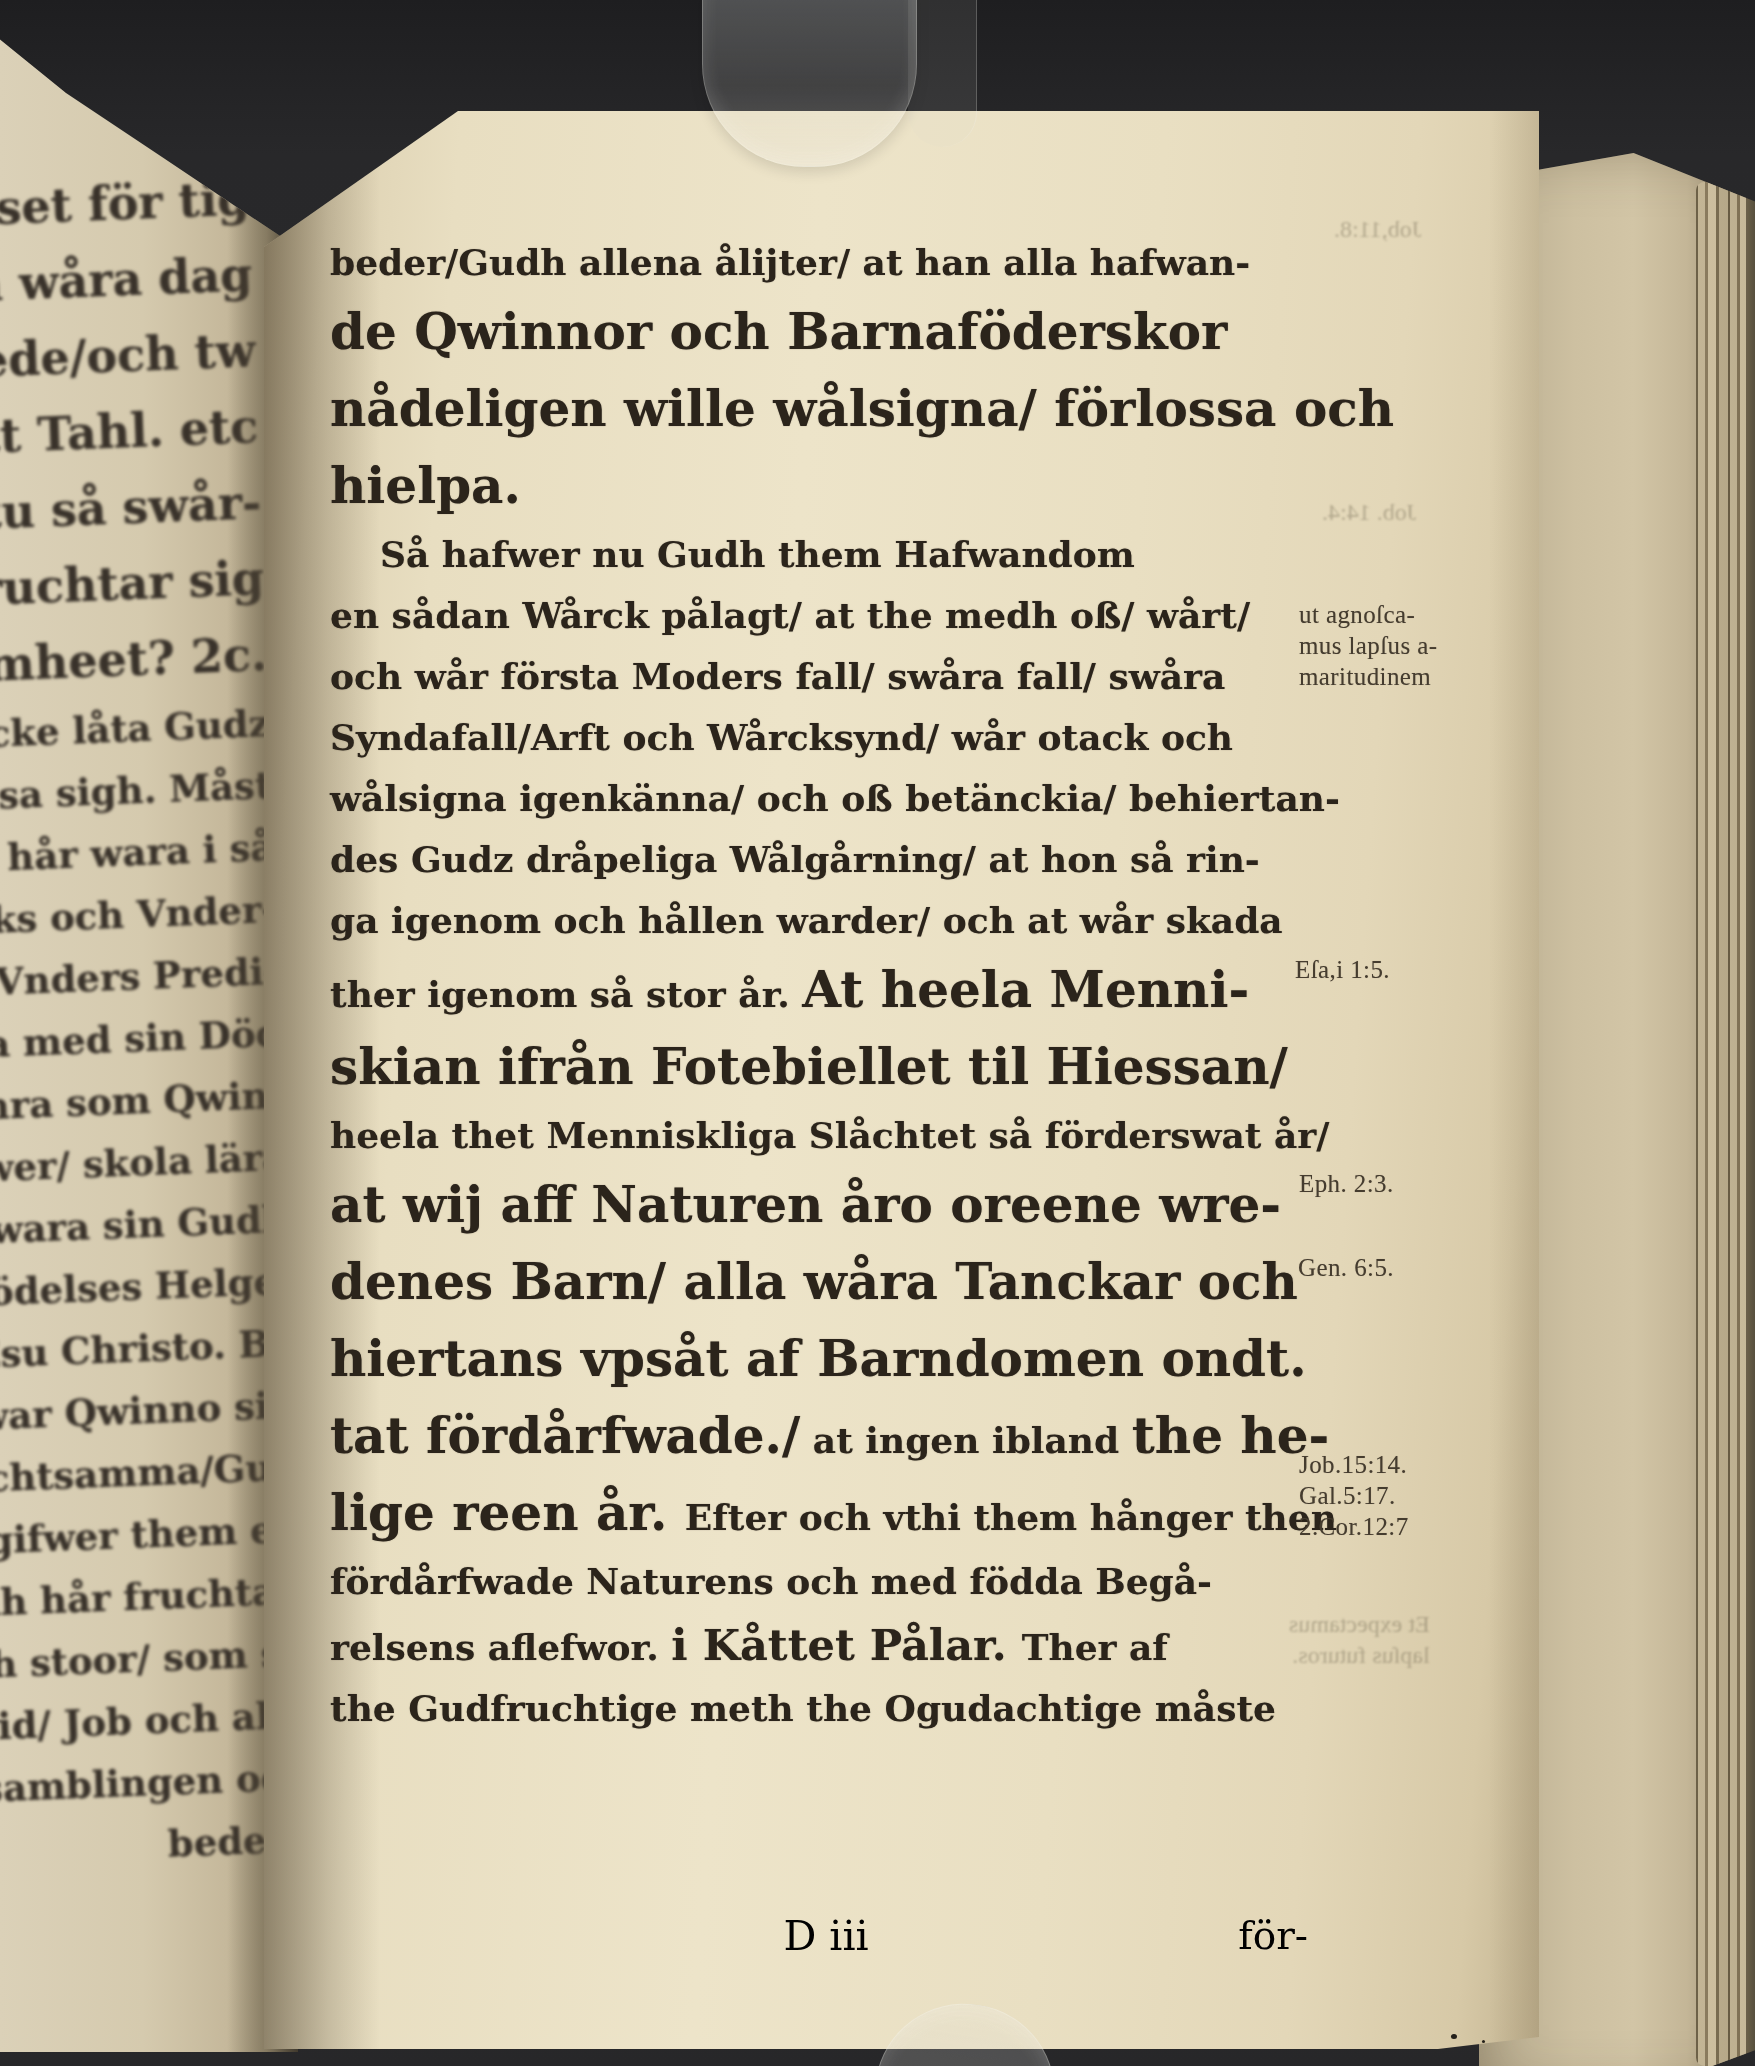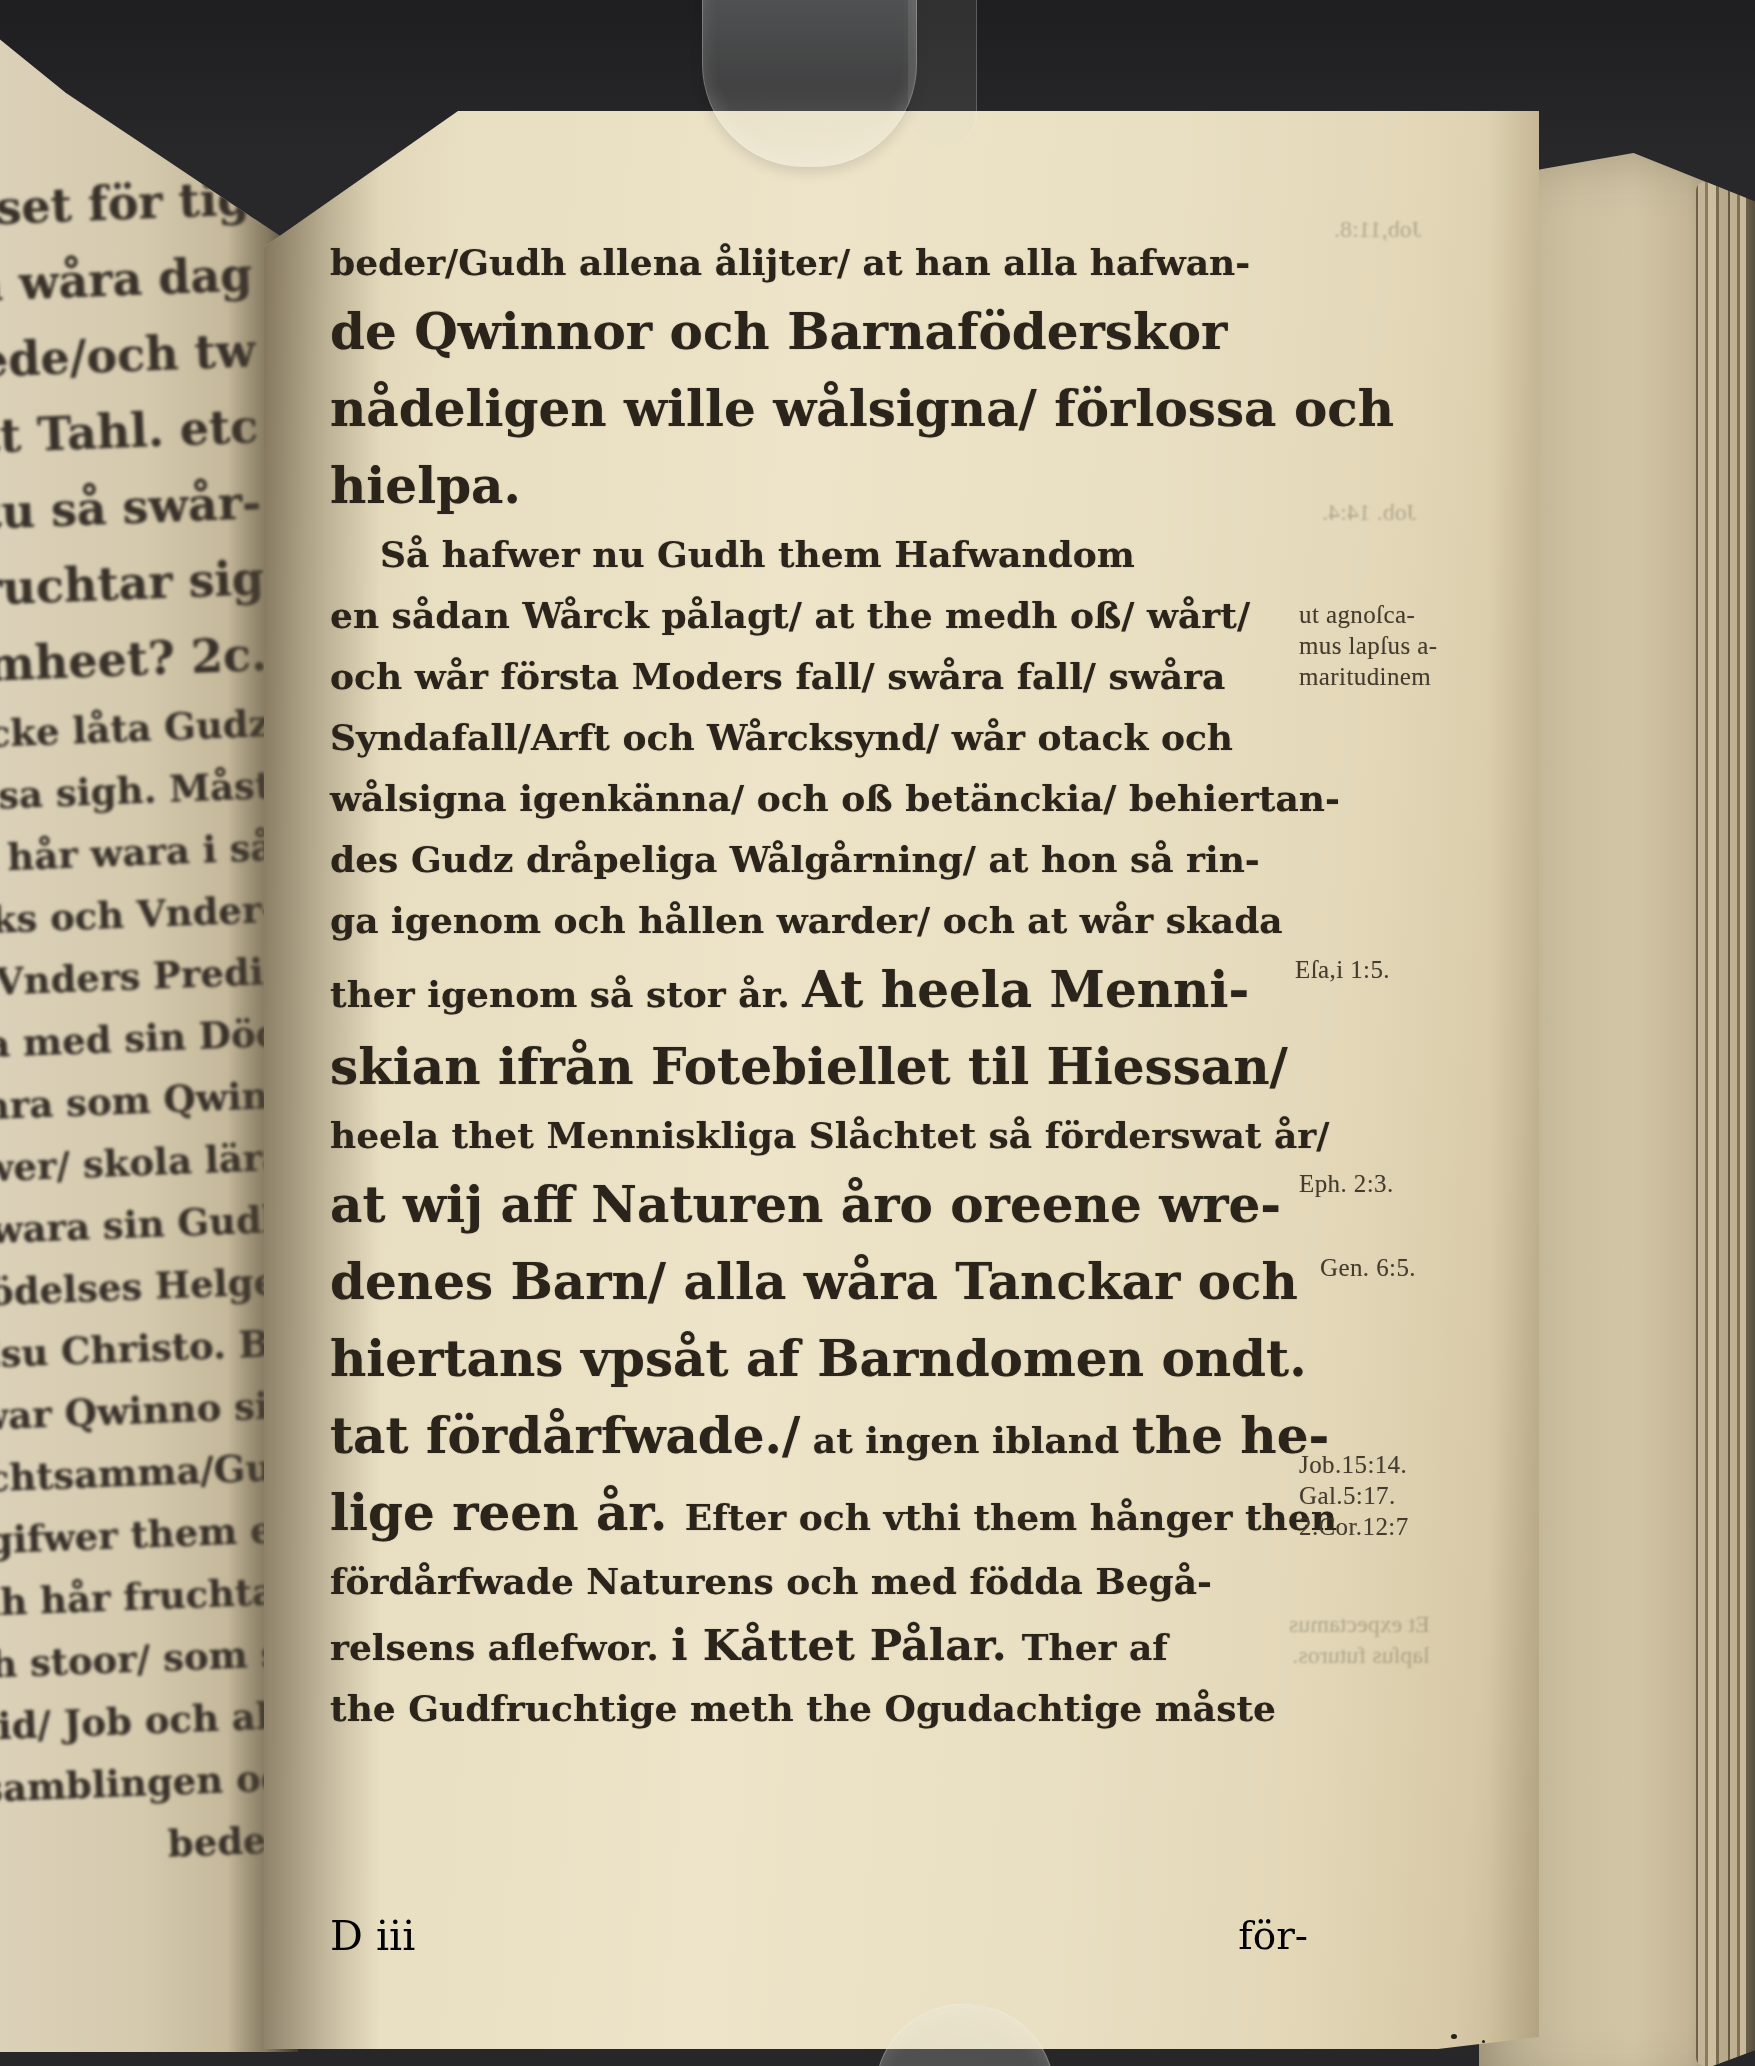--- a/index.html
+++ b/index.html
@@ -58,21 +58,21 @@
     position:absolute;left:66px;top:121px;width:992px;
     color:#2b241b;font-weight:700;
   }
   .pline{white-space:nowrap;text-shadow:0 0 1.2px rgba(43,35,26,.38);}
   .t-reg{font-size:36px;line-height:61px;}
   .t-med{font-size:43px;line-height:66px;}
   .t-big{font-size:50px;line-height:77px;}
   .lp-text .t-reg{font-size:37px;line-height:62px;}
   .lp-text .t-big{font-size:46px;line-height:76px;}
   .indent{text-indent:50px;}
-  .sig-row{position:relative;font-size:41px;line-height:62px;margin-top:4.1px;}
+  .sig-row{position:relative;text-align:center;font-size:41px;line-height:62px;margin-top:4.1px;}
   .sig-row .catch{position:absolute;right:14px;bottom:0;font-size:39px;}
   
   .mnote{
     position:absolute;font-family:Liberation Serif, serif;
     font-size:25px;line-height:31px;color:#453c2f;letter-spacing:0.4px;
     white-space:pre-line;text-shadow:0 0 0.8px rgba(60,50,38,.3);
   }
   .ghost{
     position:absolute;font-family:"Liberation Serif",serif;
     font-size:24px;line-height:31px;color:rgba(100,92,72,.38);
@@ -174,21 +174,21 @@
     <div class="sig-row" style="position:absolute;left:66px;top:1790px;width:992px;">
       <span>D iii</span>
       <span class="catch">för-</span>
     </div>
 
     <div class="mnote" style="left:1035px;top:488px;">ut agnoſca-
 mus lapſus a-
 maritudinem</div>
     <div class="mnote" style="left:1031px;top:843px;">Eſa,i 1:5.</div>
     <div class="mnote" style="left:1035px;top:1057px;">Eph. 2:3.</div>
-    <div class="mnote" style="left:1056px;top:1141px;">Gen. 6:5.</div>
+    <div class="mnote" style="left:1034px;top:1141px;">Gen. 6:5.</div>
     <div class="mnote" style="left:1035px;top:1338px;">Job.15:14.
 Gal.5:17.
 2.Cor.12:7</div>
 
     <div class="ghost" style="left:1070px;top:103px;">Job,11:8.</div>
     <div class="ghost" style="left:1058px;top:386px;">Job. 14:4.</div>
     <div class="ghost" style="left:1025px;top:1498px;">Et expectamus
 lapſus futuros.</div>
 
     <svg class="ink-mark" width="45" height="37" viewBox="0 0 110 90">

